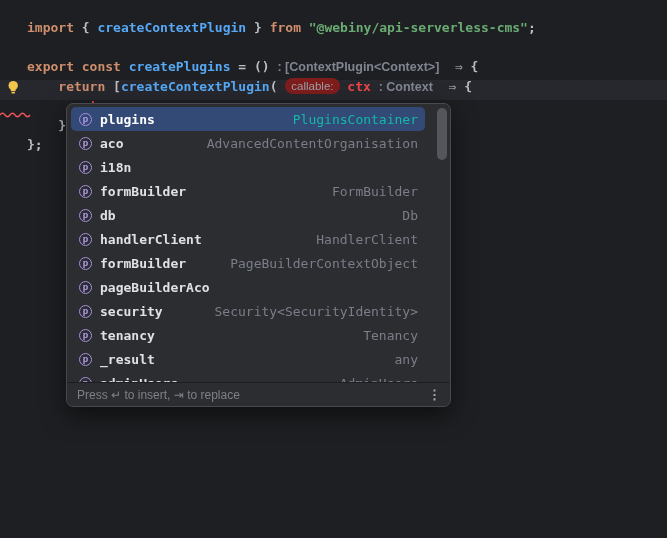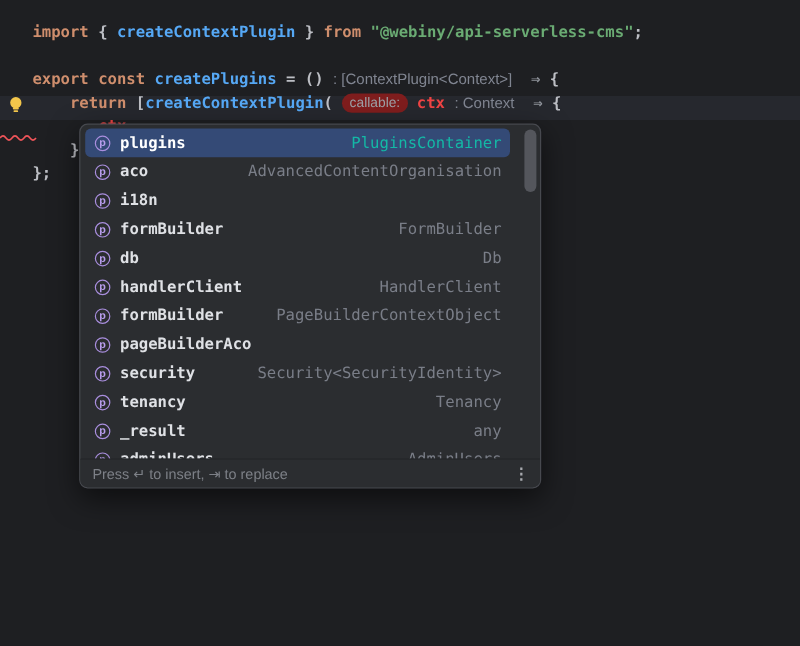--- a/index.html
+++ b/index.html
@@ -10,21 +10,21 @@
 
   
   #code{position:absolute;left:11px;top:2px;margin:16px;font:bold 13px/19.5px "DejaVu Sans Mono",monospace;color:#BCBEC4;white-space:pre;}
   .line{height:19.5px;white-space:pre;}
   .tk.kw{color:#CF8E6D;}
   .tk.fn{color:#56A8F5;}
   .tk.str{color:#6AAB73;}
   .tk.def{color:#BCBEC4;}
   .tk.var{color:#ef4444;}
   .tk.arr{color:#8F939B;}
-  .tk.hint{color:#808591;font-family:"Liberation Sans",sans-serif;font-weight:normal;font-size:12.5px;}
+  .tk.hint{color:#808591;font-family:"Liberation Sans",sans-serif;font-weight:bold;font-size:12.5px;}
   .tk.chip{display:inline-block;background:#7f1d1d;color:#9DA0A6;font-family:"Liberation Sans",sans-serif;
            font-weight:normal;font-size:11.5px;line-height:14px;border-radius:8px;padding:1px 6px;vertical-align:1px;}
   .tk.err{color:#BCBEC4;text-decoration:underline wavy #F2555A 1px;text-underline-offset:3px;}
 
   
   .squiggle-left{position:absolute;left:0;top:111px;}
   .bulb{position:absolute;left:7px;top:80px;}
 
   
   #popup{position:absolute;left:66px;top:103px;width:385px;height:304px;background:#2B2D30;

